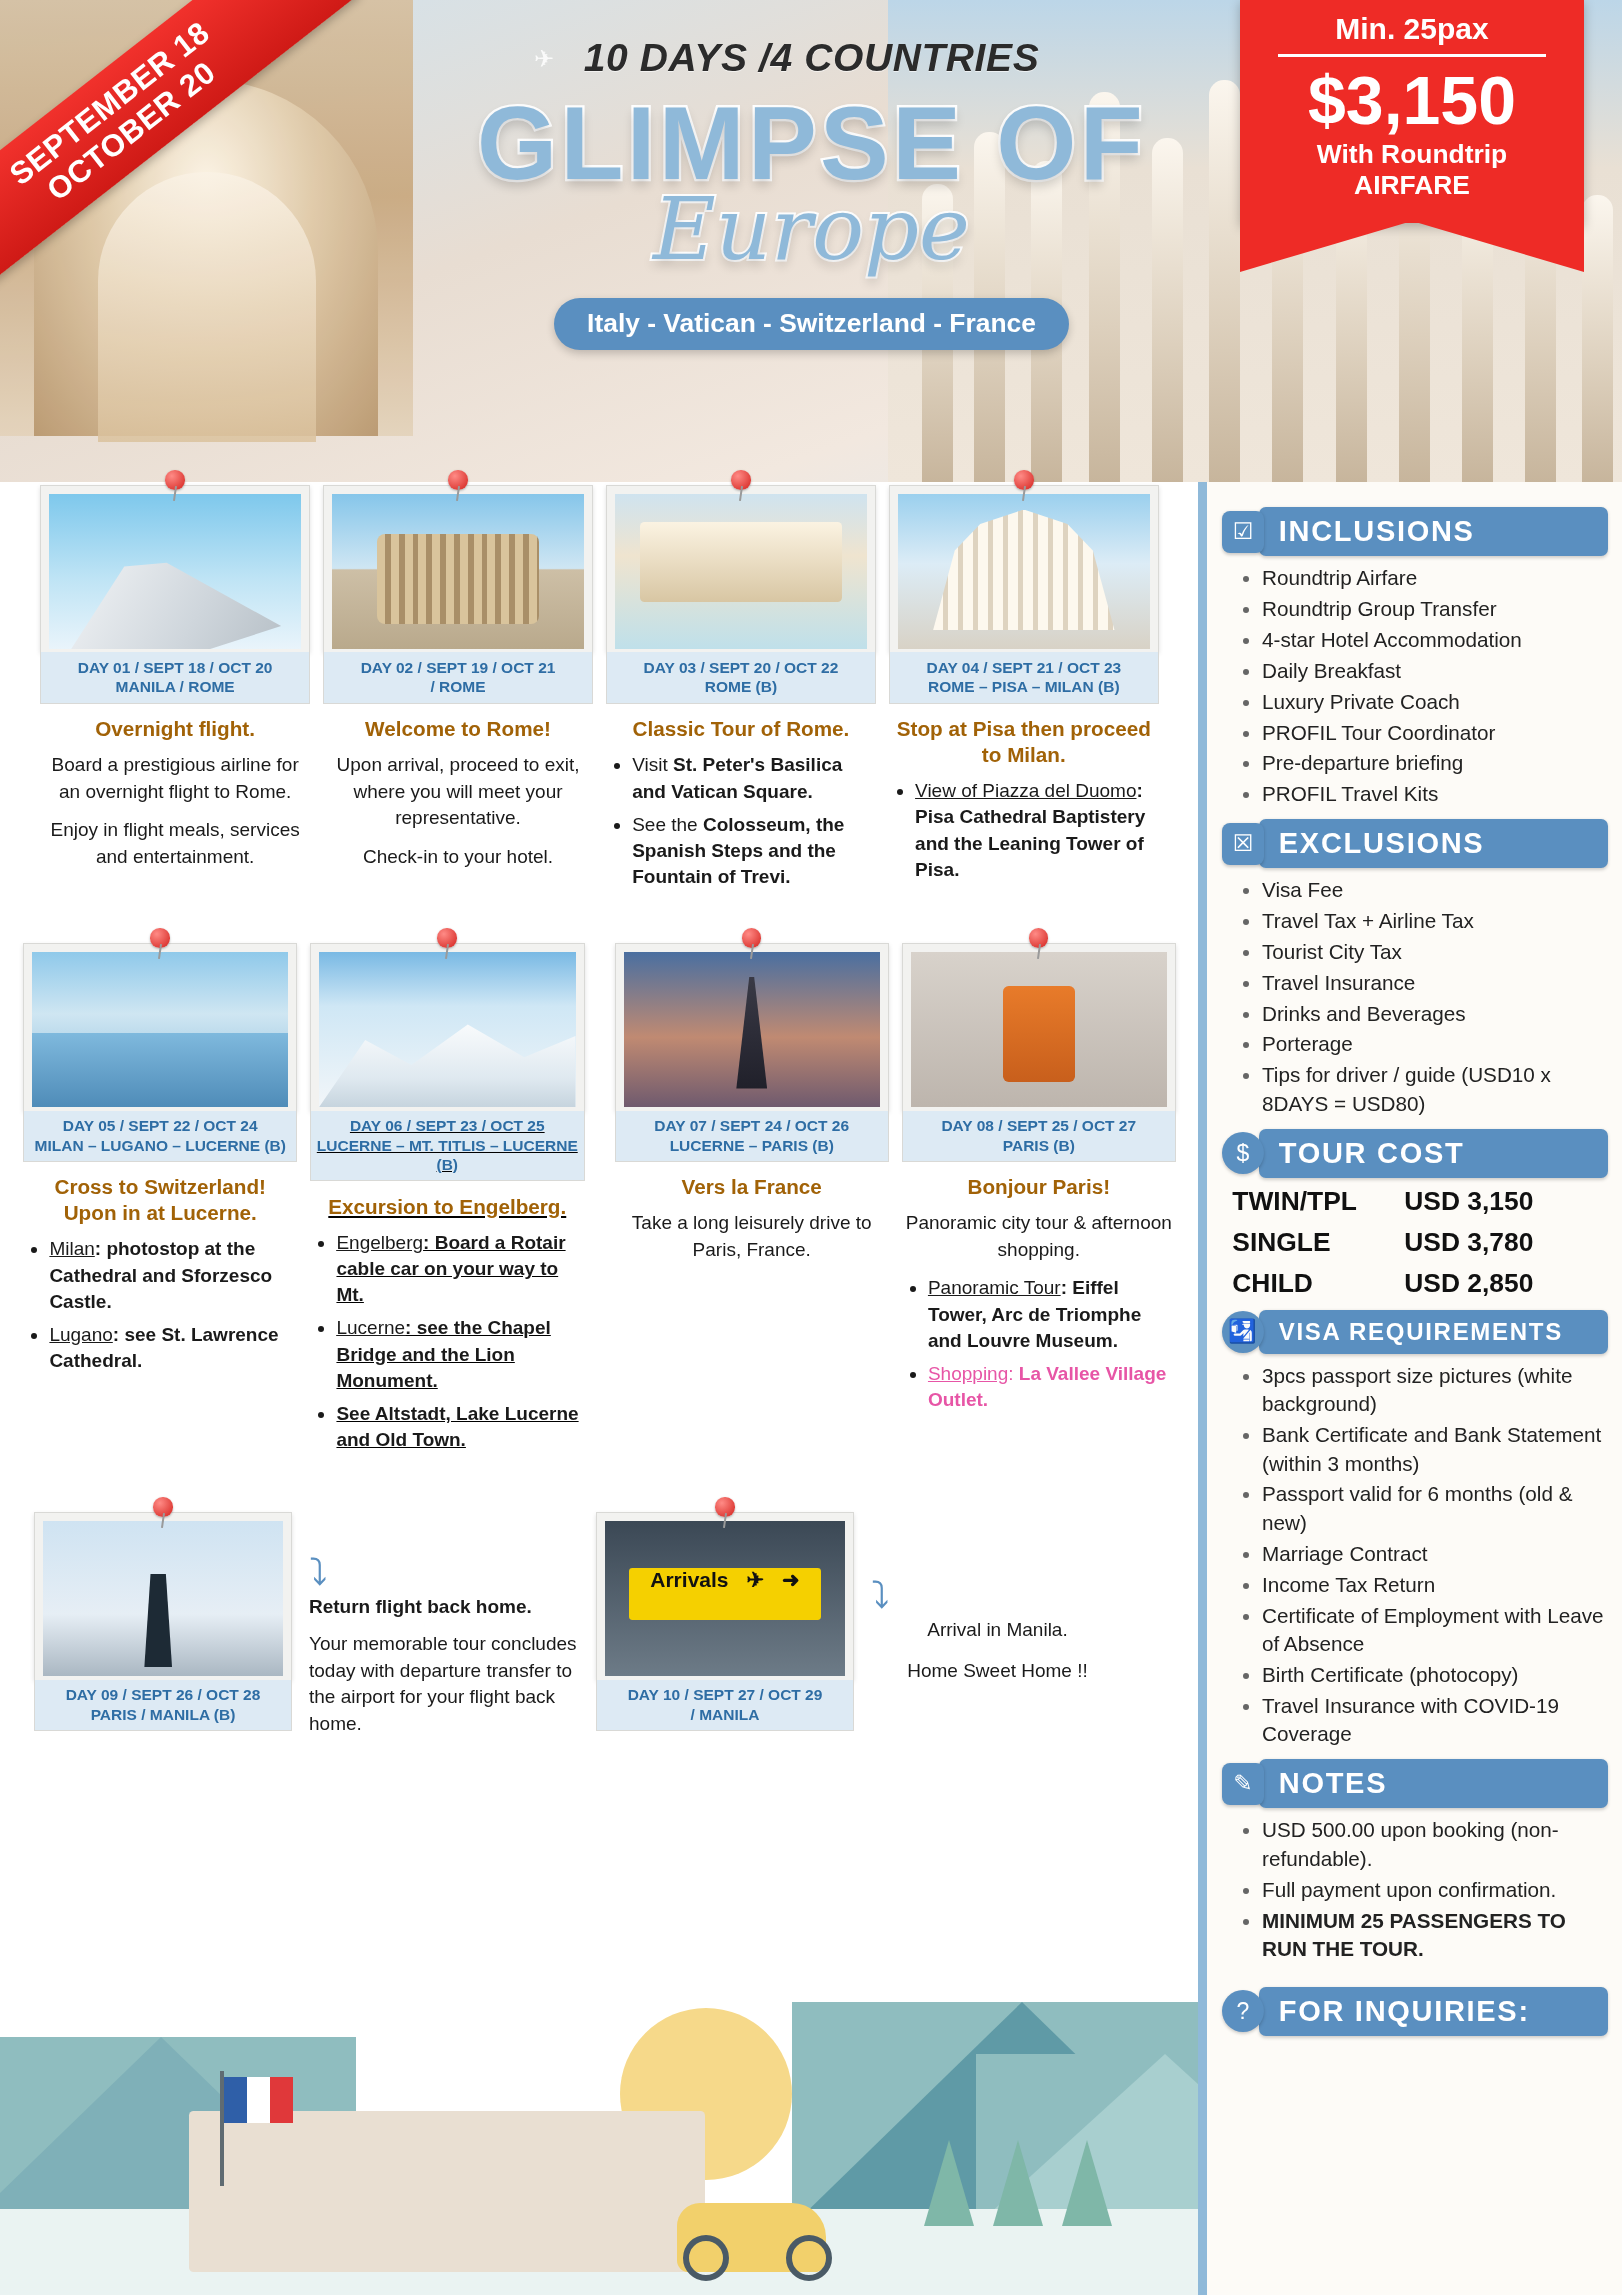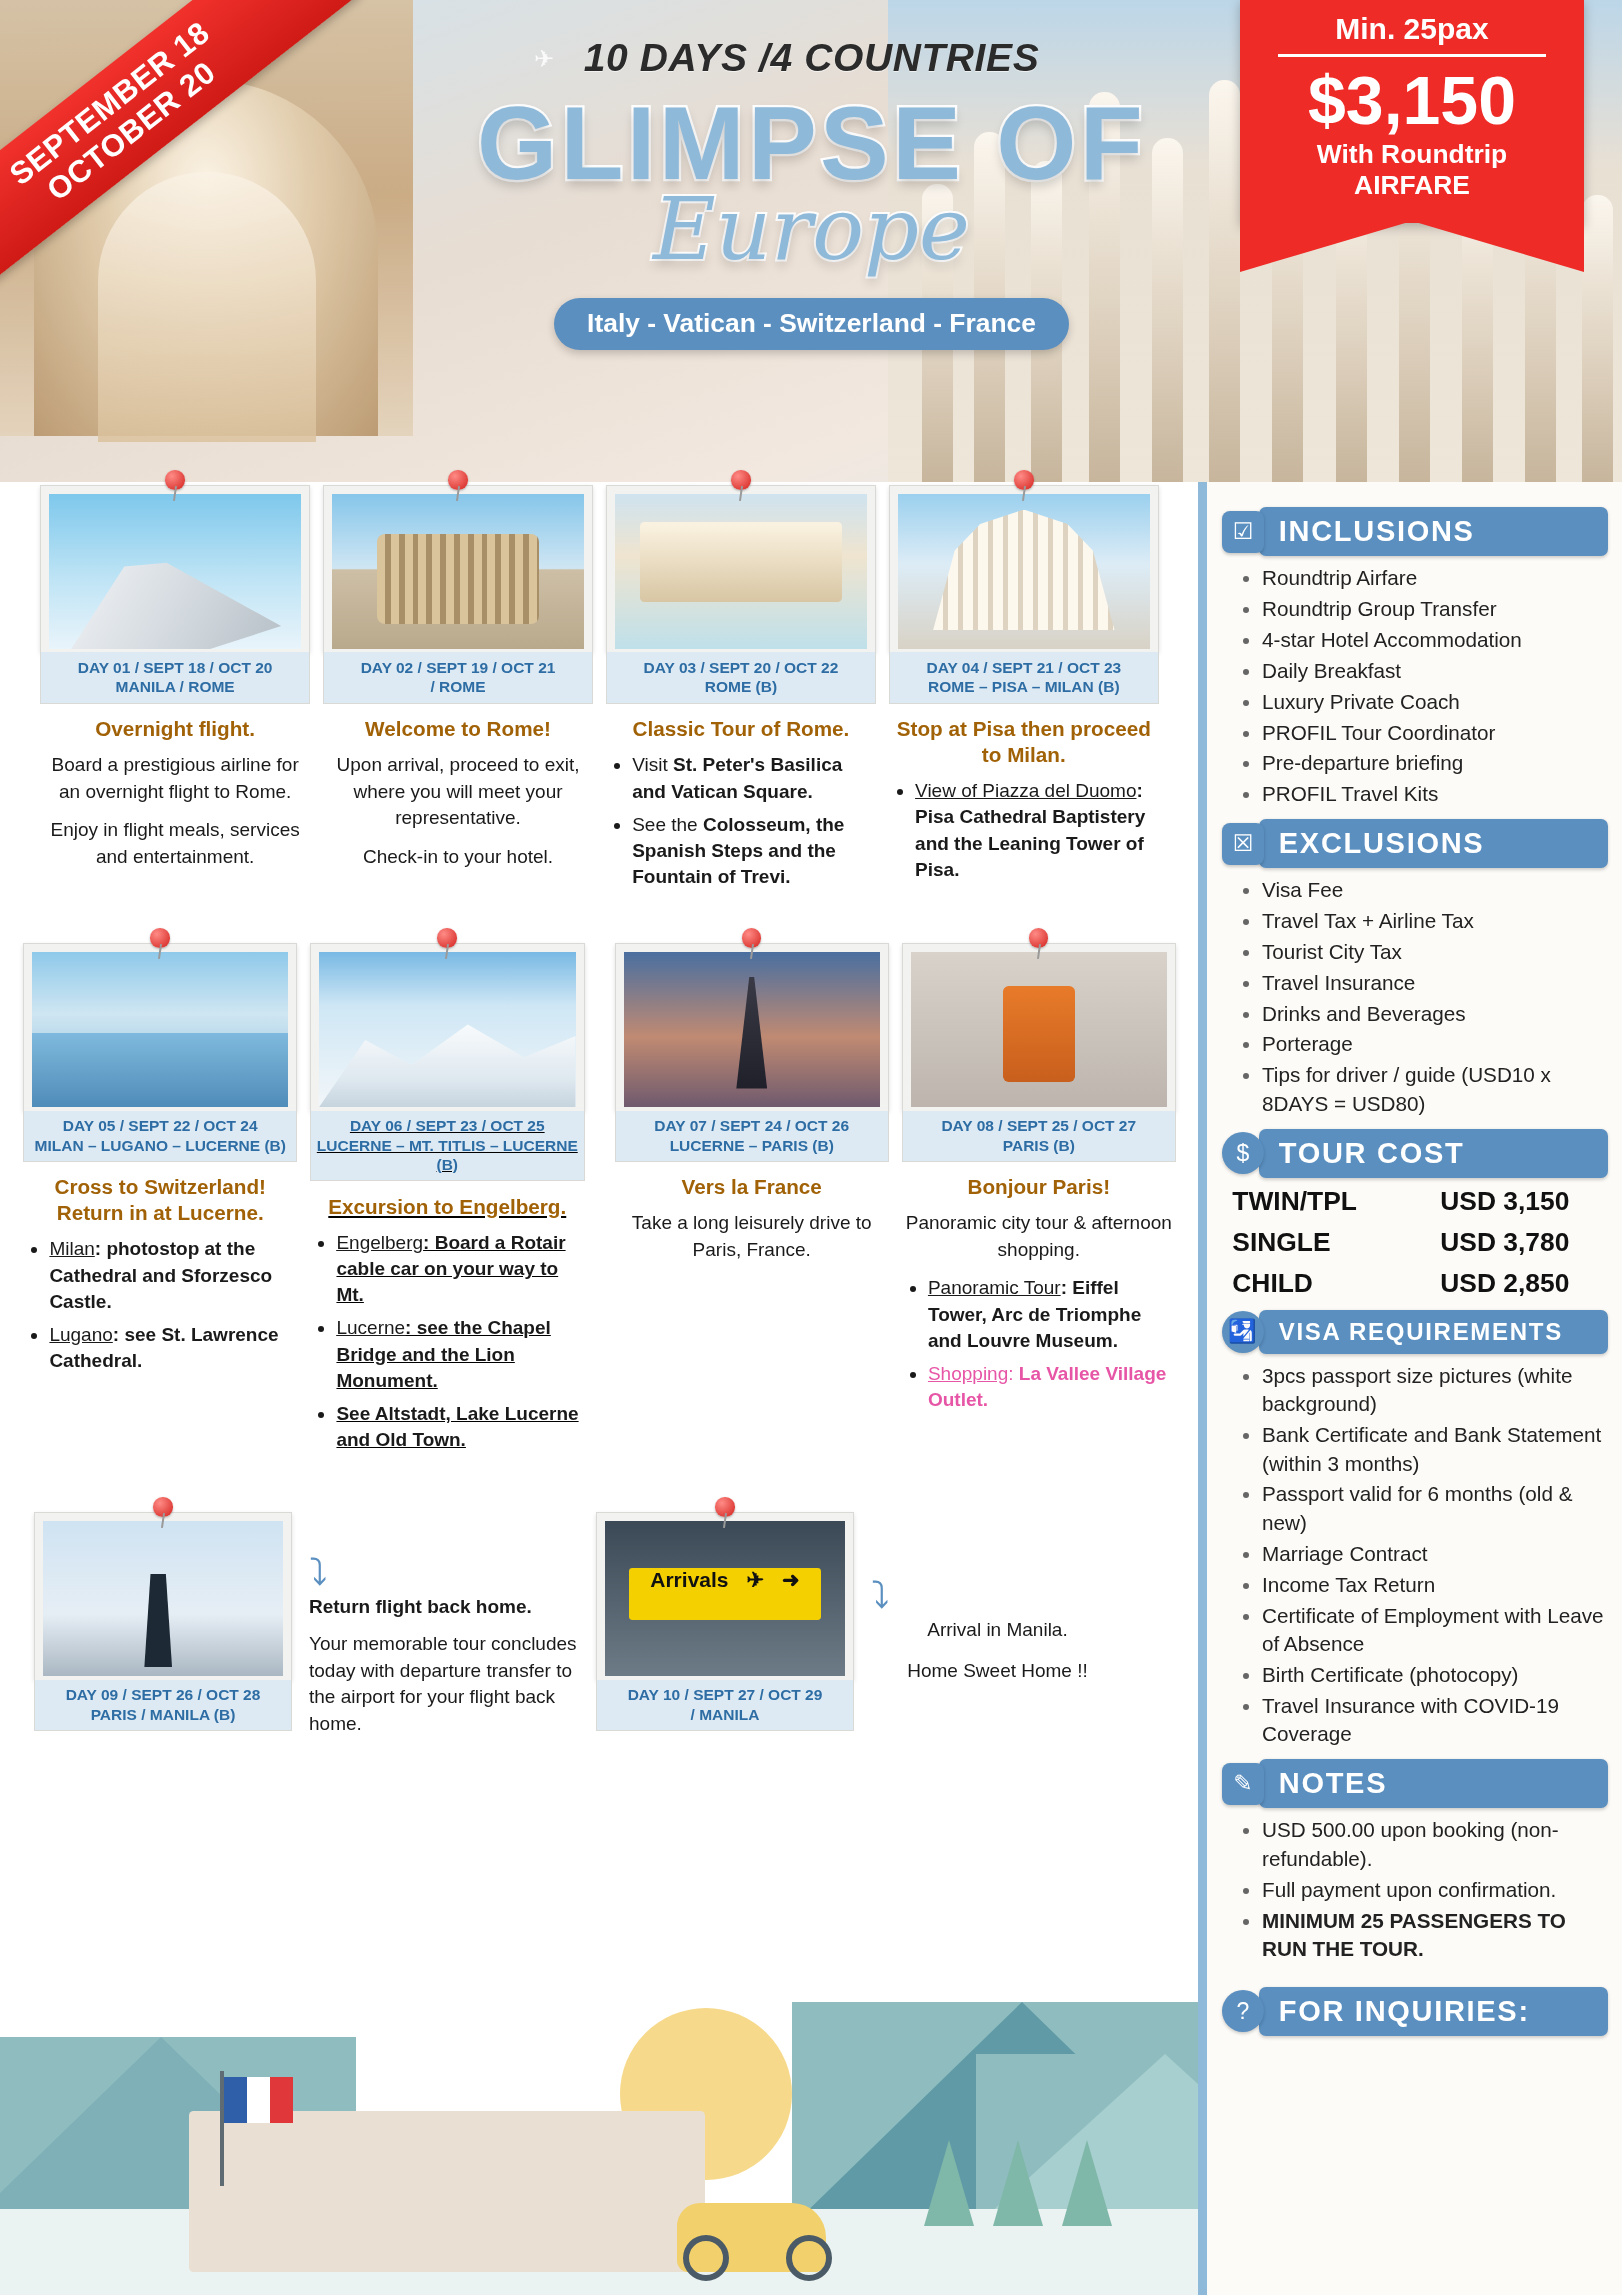--- a/index.html
+++ b/index.html
@@ -129,21 +129,21 @@
     border-radius:6.9px; box-shadow:0 1.7px 3.4px rgba(0,0,0,.18);
   }
   ul.bullets{ margin:0 0 4.6px 0; padding-left:40px; }
   ul.bullets li{
     font-size:20.7px; line-height:1.38; color:#222; margin-bottom:2.3px;
   }
   ul.bullets li::marker{ color:#666; }
   .note-strong{ font-weight:bold; }
 
   .cost-table{ margin:5.7px 0 3.4px 10.3px; }
-  .cost-row{ display:flex; font-size:26.4px; font-weight:bold; color:#111; margin-bottom:10.3px;gap:36px; }
+  .cost-row{ display:flex; font-size:26.4px; font-weight:bold; color:#111; margin-bottom:10.3px; }
   .cost-label{ width:172px; }
   .cost-val{ }
 
   
   .cards{ position:absolute; left:0; top:485px; width:1199px; }
   .row{ position:relative; display:flex; }
   .card{ position:relative; }
   .polaroid{
     background:#f2f2f0; border:1.1px solid #d9d9d6; border-bottom:none;
     padding:8px 8px 3.4px 8px; box-shadow:0 2.3px 4.6px rgba(0,0,0,.12);
@@ -382,21 +382,21 @@
   <div class="row" style="padding:46px 23px 0 23px;">
     <div class="card" style="width:275px;margin-right:12.6px;">
       <div class="pin">
           <i></i>
           <b></b>
         </div>
       <div class="polaroid">
           <div class="photo ph-lucerne"></div>
         </div>
       <div class="daybar">DAY 05 / SEPT 22 / OCT 24<br>MILAN – LUGANO – LUCERNE (B)</div>
-      <div class="card-title">Cross to Switzerland! Return in at Lucerne.</div>
+      <div class="card-title">Cross to Switzerland! Upon in at Lucerne.</div>
       <div class="card-body">
           <ul>
             <li><u>Milan</u><b>: photostop at the Cathedral and Sforzesco Castle.</b></li>
             <li><u>Lugano</u><b>: see St. Lawrence Cathedral.</b></li>
           </ul>
         </div>
     </div>
     <div class="card" style="width:275px;margin-right:30px;text-decoration:underline;">
       <div class="pin">
           <i></i>

